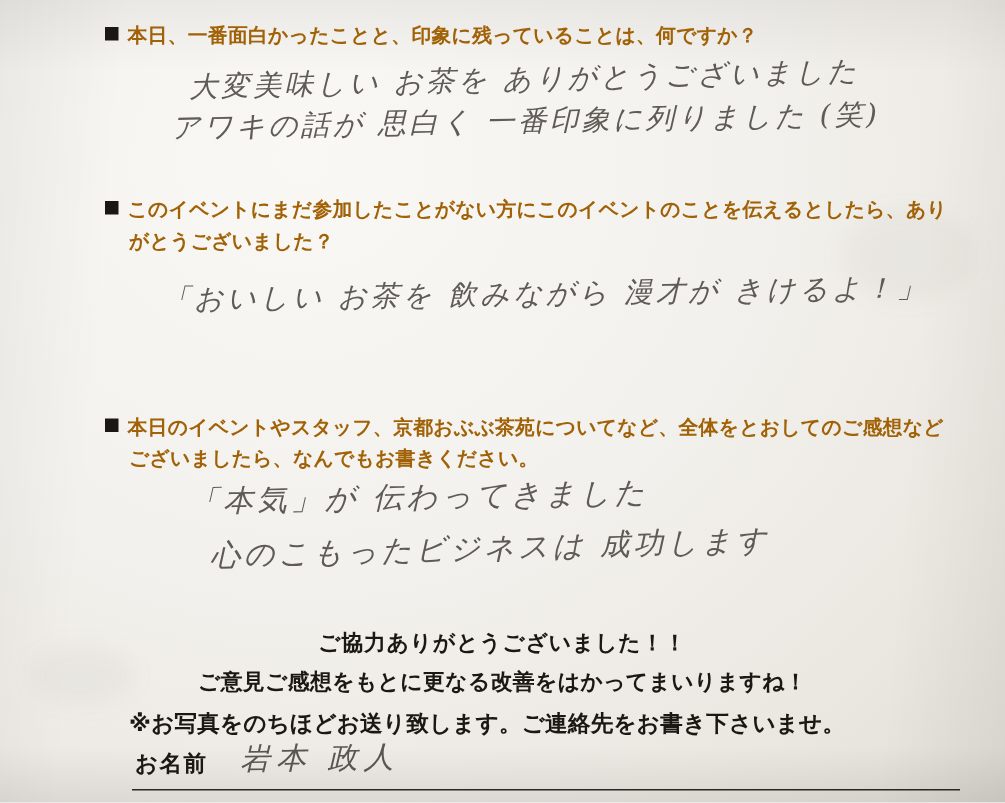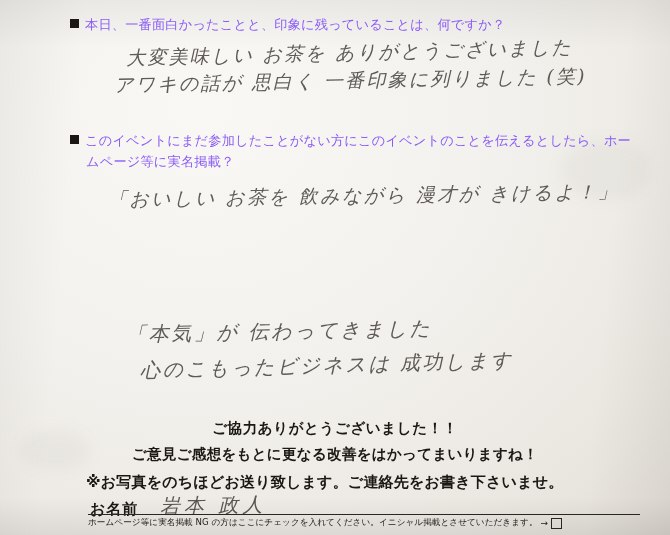--- a/index.html
+++ b/index.html
@@ -38,22 +38,22 @@
   }
   .q-block {
     position: absolute;
     left: 86px;
     right: 34px;
   }
   .q-text {
     font-size: 13.2px;
     line-height: 1.62;
     letter-spacing: 0.2px;
-    font-weight: 400;
-    color: #8b5cf6;
+    font-weight: 700;
+    color: #a16207;
     text-indent: -16px;
     padding-left: 0;
   }
   .q-marker {
     display: inline-block;
     width: 9px;
     height: 9px;
     background: #1b1814;
     margin-right: 6px;
     vertical-align: 1px;
@@ -172,39 +172,37 @@
 
 <div class="sheet">
 
   <div class="q-block" style="top:14px;">
     <div class="q-text"><span class="q-marker"></span><span>本日、一番面白かったことと、印象に残っていることは、何ですか？</span></div>
   </div>
   <div class="hand l1" style="left:126px; top:40px;">大変美味しい お茶を ありがとうございました</div>
   <div class="hand l2" style="left:114px; top:68px;">アワキの話が 思白く 一番印象に列りました (笑)</div>
 
   <div class="q-block" style="top:130px;">
-    <div class="q-text"><span class="q-marker"></span><span>このイベントにまだ参加したことがない方にこのイベントのことを伝えるとしたら、ホームページ等に実名掲載？</span></div>
+    <div class="q-text"><span class="q-marker"></span><span>このイベントにまだ参加したことがない方にこのイベントのことを伝えるとしたら、ありがとうございました？</span></div>
   </div>
   <div class="hand l3" style="left:108px; top:183px;">「おいしい お茶を 飲みながら 漫才が きけるよ！」</div>
 
+  <div class="q-block" style="top:275px;">
+    <div class="q-text"><span class="q-marker"></span><span>本日のイベントやスタッフ、京都おぶぶ茶苑についてなど、全体をとおしてのご感想などございましたら、なんでもお書きください。</span></div>
+  </div>
   <div class="hand l4" style="left:126px; top:318px;">「本気」が 伝わってきました</div>
   <div class="hand l5" style="left:140px; top:352px;">心のこもったビジネスは 成功します</div>
 
   <div class="closing closing-1" style="top:419px;">ご協力ありがとうございました！！</div>
   <div class="closing closing-2" style="top:441px;">ご意見ご感想をもとに更なる改善をはかってまいりますね！</div>
 
   <div class="photo-note" style="top:473px;">※お写真をのちほどお送り致します。ご連絡先をお書き下さいませ。</div>
 
   <div class="name-row" style="top:492px;">
     <span class="name-label">お名前</span>
     <span class="name-value">岩本 政人</span>
   </div>
 
   <div class="footnote-wrap">
     <div class="footnote-rule"></div>
-    <div class="footnote">
-      <span>ホームページ等に実名掲載 NG の方はここにチェックを入れてください。イニシャル掲載とさせていただきます。</span>
-      <span class="arrow">→</span>
-      <span class="checkbox"></span>
-    </div>
   </div>
 
 </div>
 
 </body></html>

